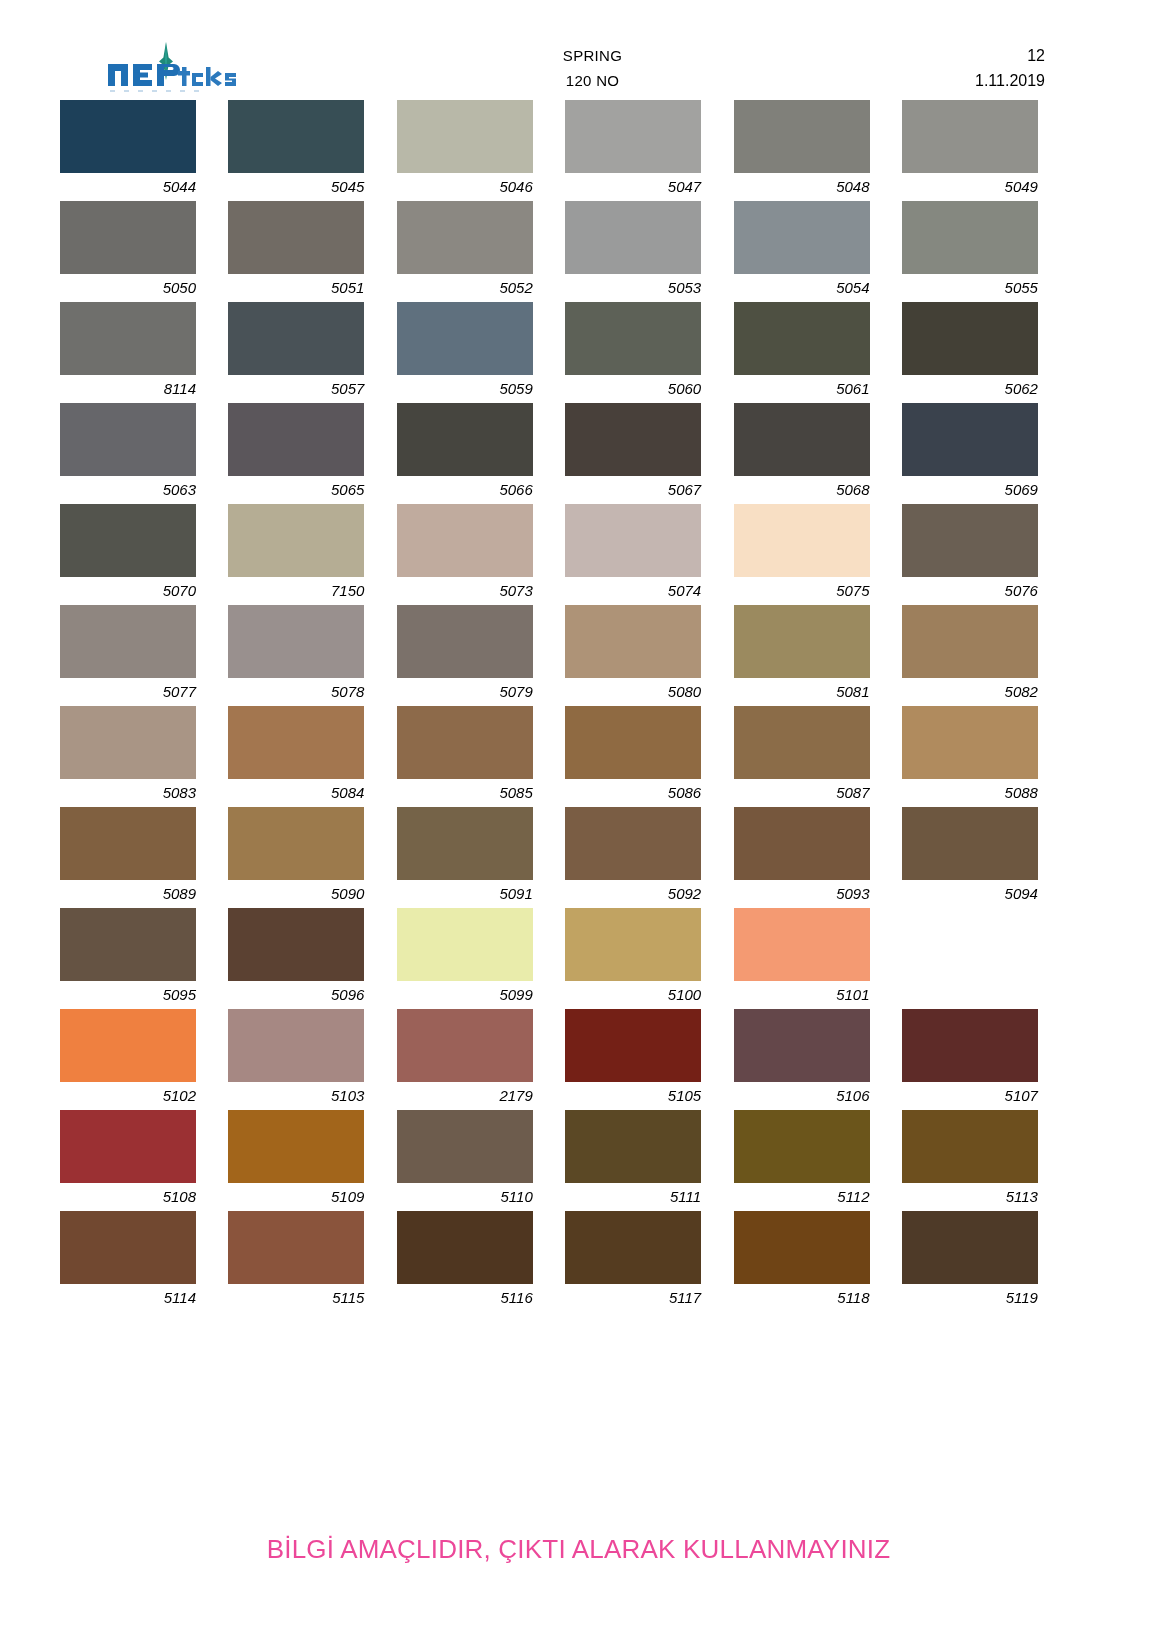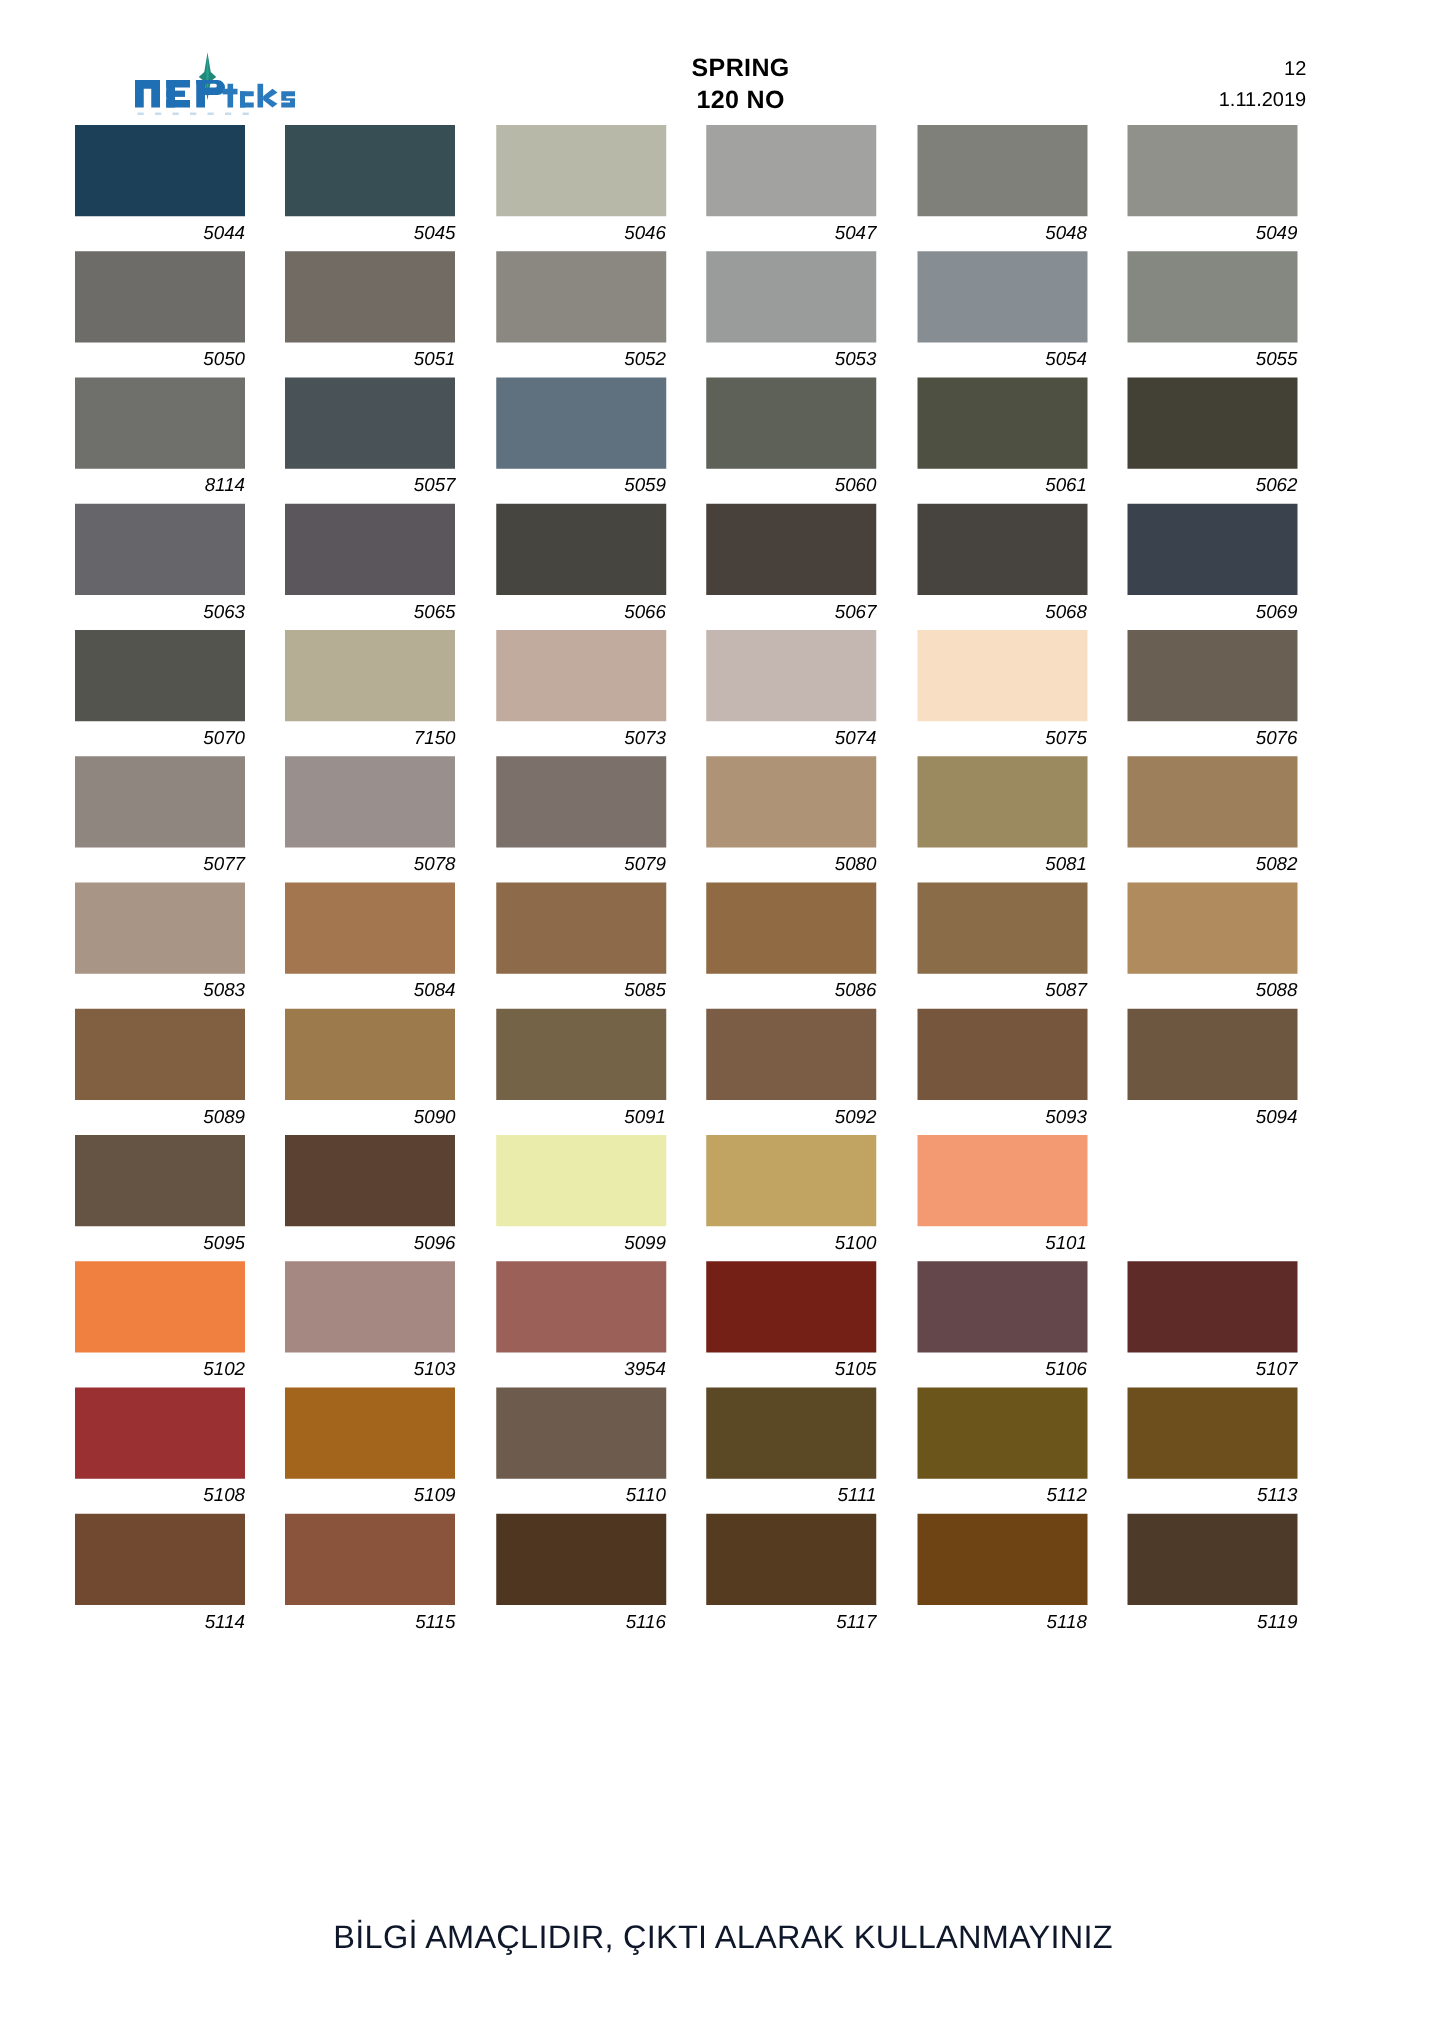--- a/index.html
+++ b/index.html
@@ -32,22 +32,22 @@
     height: 56px;
   }
   .logo-svg { display: block; }
 
   .header-center {
     position: absolute;
     left: 0;
     right: 0;
     top: 43px;
     text-align: center;
-    font-weight: bold;
-    font-size: 20px;
+    font-weight: normal;
+    font-size: 15px;
     letter-spacing: 0.3px;
     line-height: 25px;
     padding-left: 28px;
   }
   .header-center .line2 { display: block; }
 
   .header-right {
     position: absolute;
     right: 112px;
     top: 43px;
@@ -405,21 +405,21 @@
       <div class="cell">
         <div class="swatch" title="#ef8040" style="background-color: rgb(239, 128, 64);"></div>
         <div class="swatch-label">5102</div>
       </div>
       <div class="cell">
         <div class="swatch" title="#a68883" style="background-color: rgb(166, 136, 131);"></div>
         <div class="swatch-label">5103</div>
       </div>
       <div class="cell">
         <div class="swatch" title="#9b6158" style="background-color: rgb(155, 97, 88);"></div>
-        <div class="swatch-label">3954</div>
+        <div class="swatch-label">2179</div>
       </div>
       <div class="cell">
         <div class="swatch" title="#742016" style="background-color: rgb(116, 32, 22);"></div>
         <div class="swatch-label">5105</div>
       </div>
       <div class="cell">
         <div class="swatch" title="#64474a" style="background-color: rgb(100, 71, 74);"></div>
         <div class="swatch-label">5106</div>
       </div>
       <div class="cell">
@@ -474,13 +474,13 @@
         <div class="swatch" title="#6f4415" style="background-color: rgb(111, 68, 21);"></div>
         <div class="swatch-label">5118</div>
       </div>
       <div class="cell">
         <div class="swatch" title="#4e3a28" style="background-color: rgb(78, 58, 40);"></div>
         <div class="swatch-label">5119</div>
       </div>
     </div>
   </div>
 
-<div class="footer" style="color: #0f172a;">BİLGİ AMAÇLIDIR, ÇIKTI ALARAK KULLANMAYINIZ</div>
+<div class="footer" style="color: #ec4899;">BİLGİ AMAÇLIDIR, ÇIKTI ALARAK KULLANMAYINIZ</div>
 
 </body></html>

